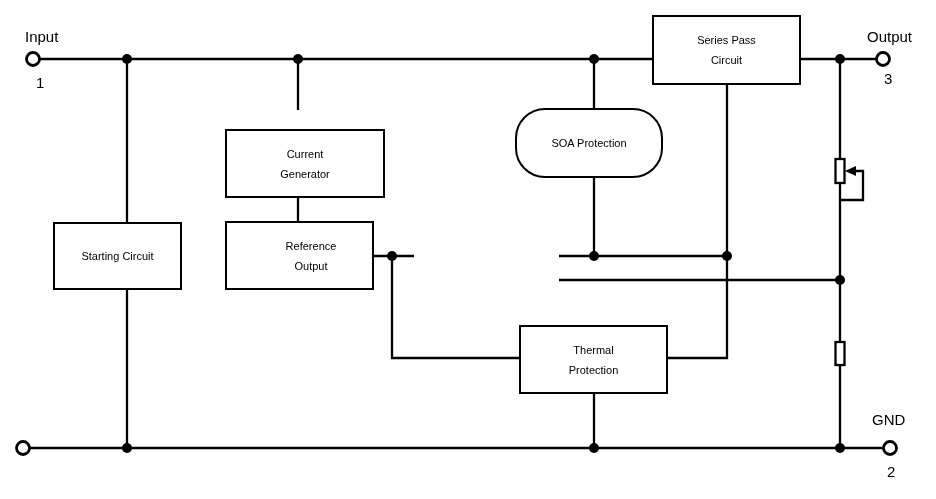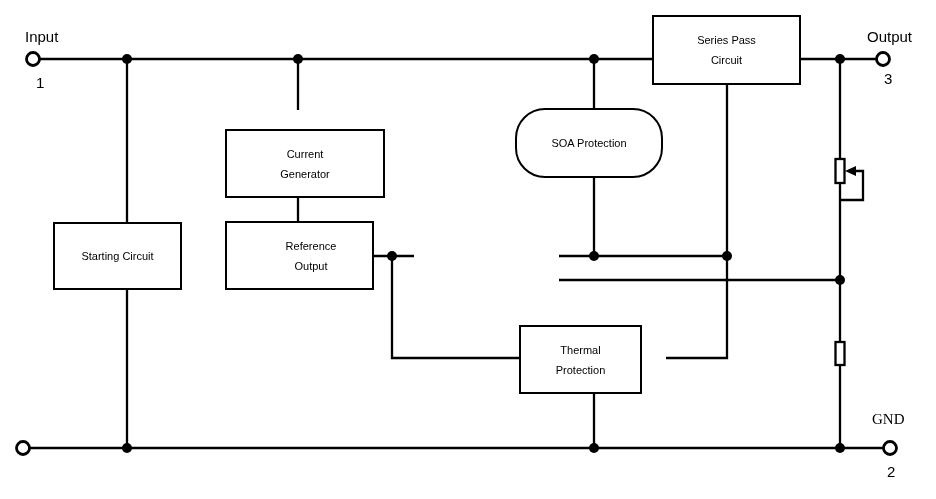--- a/index.html
+++ b/index.html
@@ -41,27 +41,27 @@
     line-height: 17px;
     color: #000000;
     white-space: nowrap;
   }
   #blk-series-pass      { left: 652px; top: 15px;  width: 149px; height: 70px; }
   #blk-current-gen      { left: 225px; top: 108px; width: 160px; height: 69px; margin-top: 21px; }
   #blk-soa              { left: 515px; top: 108px; width: 148px; height: 70px; border-radius: 30px; }
   #blk-starting         { left: 53px;  top: 222px; width: 129px; height: 68px; }
   #blk-reference        { left: 225px; top: 221px; width: 149px; height: 69px; padding-left: 23px; }
   #blk-error-amp        { left: 412px; top: 223px; width: 149px; height: 68px; }
-  #blk-thermal          { left: 519px; top: 325px; width: 123px; height: 69px; }
+  #blk-thermal          { left: 519px; top: 325px; width: 149px; height: 69px; }
 
   #lbl-input  { left: 25px;  top: 28px; }
   #lbl-pin1   { left: 36px;  top: 74px; }
   #lbl-output { left: 867px; top: 28px; text-align: right; }
   #lbl-pin3   { left: 884px; top: 70px; }
-  #lbl-gnd    { left: 872px; top: 411px; font-family: Liberation Serif, serif; }
+  #lbl-gnd    { left: 872px; top: 411px; }
   #lbl-pin2   { left: 887px; top: 463px; }
 </style>
 </head>
 <body>
 
 <div class="stage">
 
   <svg class="wiring" width="936" height="499" viewBox="0 0 936 499">
 
     <g stroke="#000000" stroke-width="2.3" fill="none">

